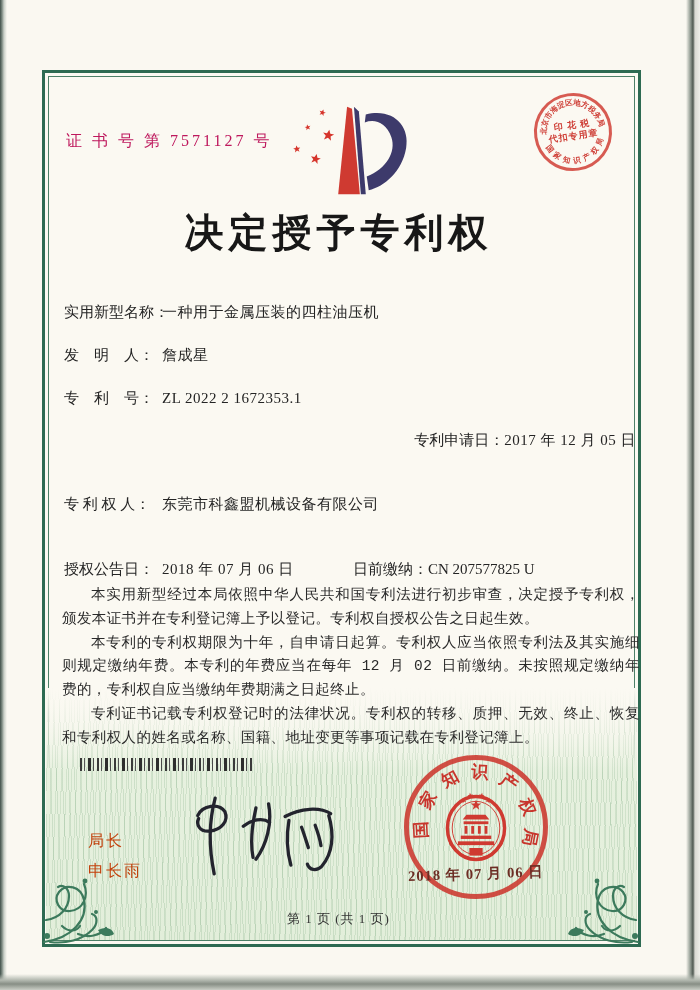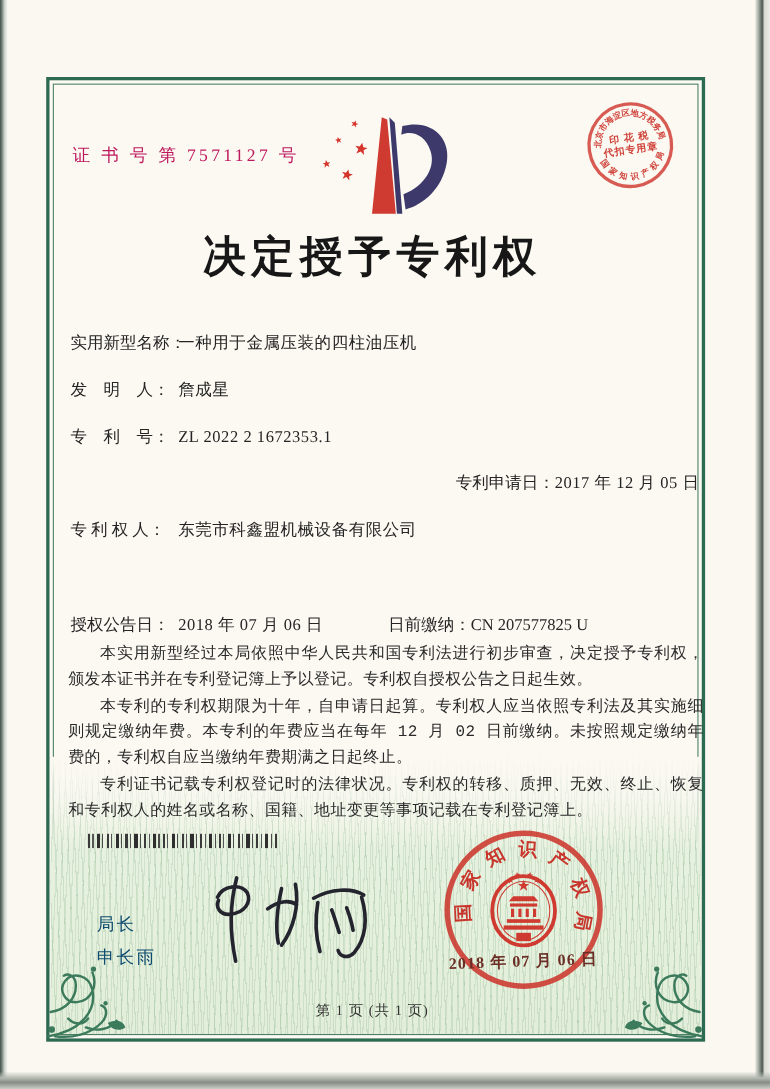--- a/index.html
+++ b/index.html
@@ -33,32 +33,32 @@
 
   .logo{position:absolute;left:287px;top:100px;width:128px;height:100px;}
 
   .title{position:absolute;left:42px;top:206px;width:593px;text-align:center;
     font-size:39px;font-weight:700;color:#171717;letter-spacing:5px;}
 
   .field-row{position:absolute;left:64px;width:572px;font-size:15px;color:#242424;line-height:21px;}
   .field-label{display:inline-block;width:98px;vertical-align:top;white-space:nowrap;}
   .field-value{display:inline-block;vertical-align:top;letter-spacing:.5px;}
   .row-name{top:302px;} .row-inventor{top:345px;} .row-patno{top:388px;}
-  .row-filing{top:430px;text-align:right;} .row-patentee{top:472px;font-family:Liberation Serif, serif;} .row-address{top:513px;}
+  .row-filing{top:430px;text-align:right;} .row-patentee{top:494px;font-family:Liberation Serif, serif;} .row-address{top:513px;}
   .row-grantdate{top:559px;}
   .grant-no{position:absolute;left:289px;top:0;white-space:nowrap;}
 
   .paragraphs{position:absolute;left:62px;top:584px;width:578px;font-size:14.5px;
     line-height:23.8px;color:#2a2a2a;letter-spacing:.4px;}
   .paragraphs p{margin:0;text-indent:2em;text-align:justify;font-family:Liberation Mono, monospace;}
 
   .barcode{position:absolute;left:80px;top:758px;width:173px;height:13px;
     background:repeating-linear-gradient(90deg,#3a3a3a 0 2px,transparent 2px 4px,#565656 4px 5px,transparent 5px 8px,#2e2e2e 8px 11px,transparent 11px 13px,#4a4a4a 13px 14px,transparent 14px 17px);}
 
-  .official{position:absolute;left:88px;top:826px;font-size:16px;color:#0c4a6e;line-height:30px;letter-spacing:2px;}
+  .official{position:absolute;left:88px;top:826px;font-size:16px;color:#c2410c;line-height:30px;letter-spacing:2px;}
   .signature{position:absolute;left:188px;top:786px;width:165px;height:98px;}
 
   
   .seal{position:absolute;left:404px;top:755px;width:144px;height:144px;}
   .seal-ring{position:absolute;inset:0;border:5px solid rgba(204,55,46,.88);border-radius:50%;}
   .seal-chars{position:absolute;inset:0;transform:rotate(4deg);font-weight:700;font-size:17px;color:#c8352c;}
   .seal-emblem{position:absolute;left:33px;top:33px;width:78px;height:80px;}
   .seal-date{position:absolute;left:408px;top:864px;width:170px;font-size:14.5px;
     letter-spacing:1px;color:#6c2d24;transform:rotate(-2deg);font-weight:600;}
 

